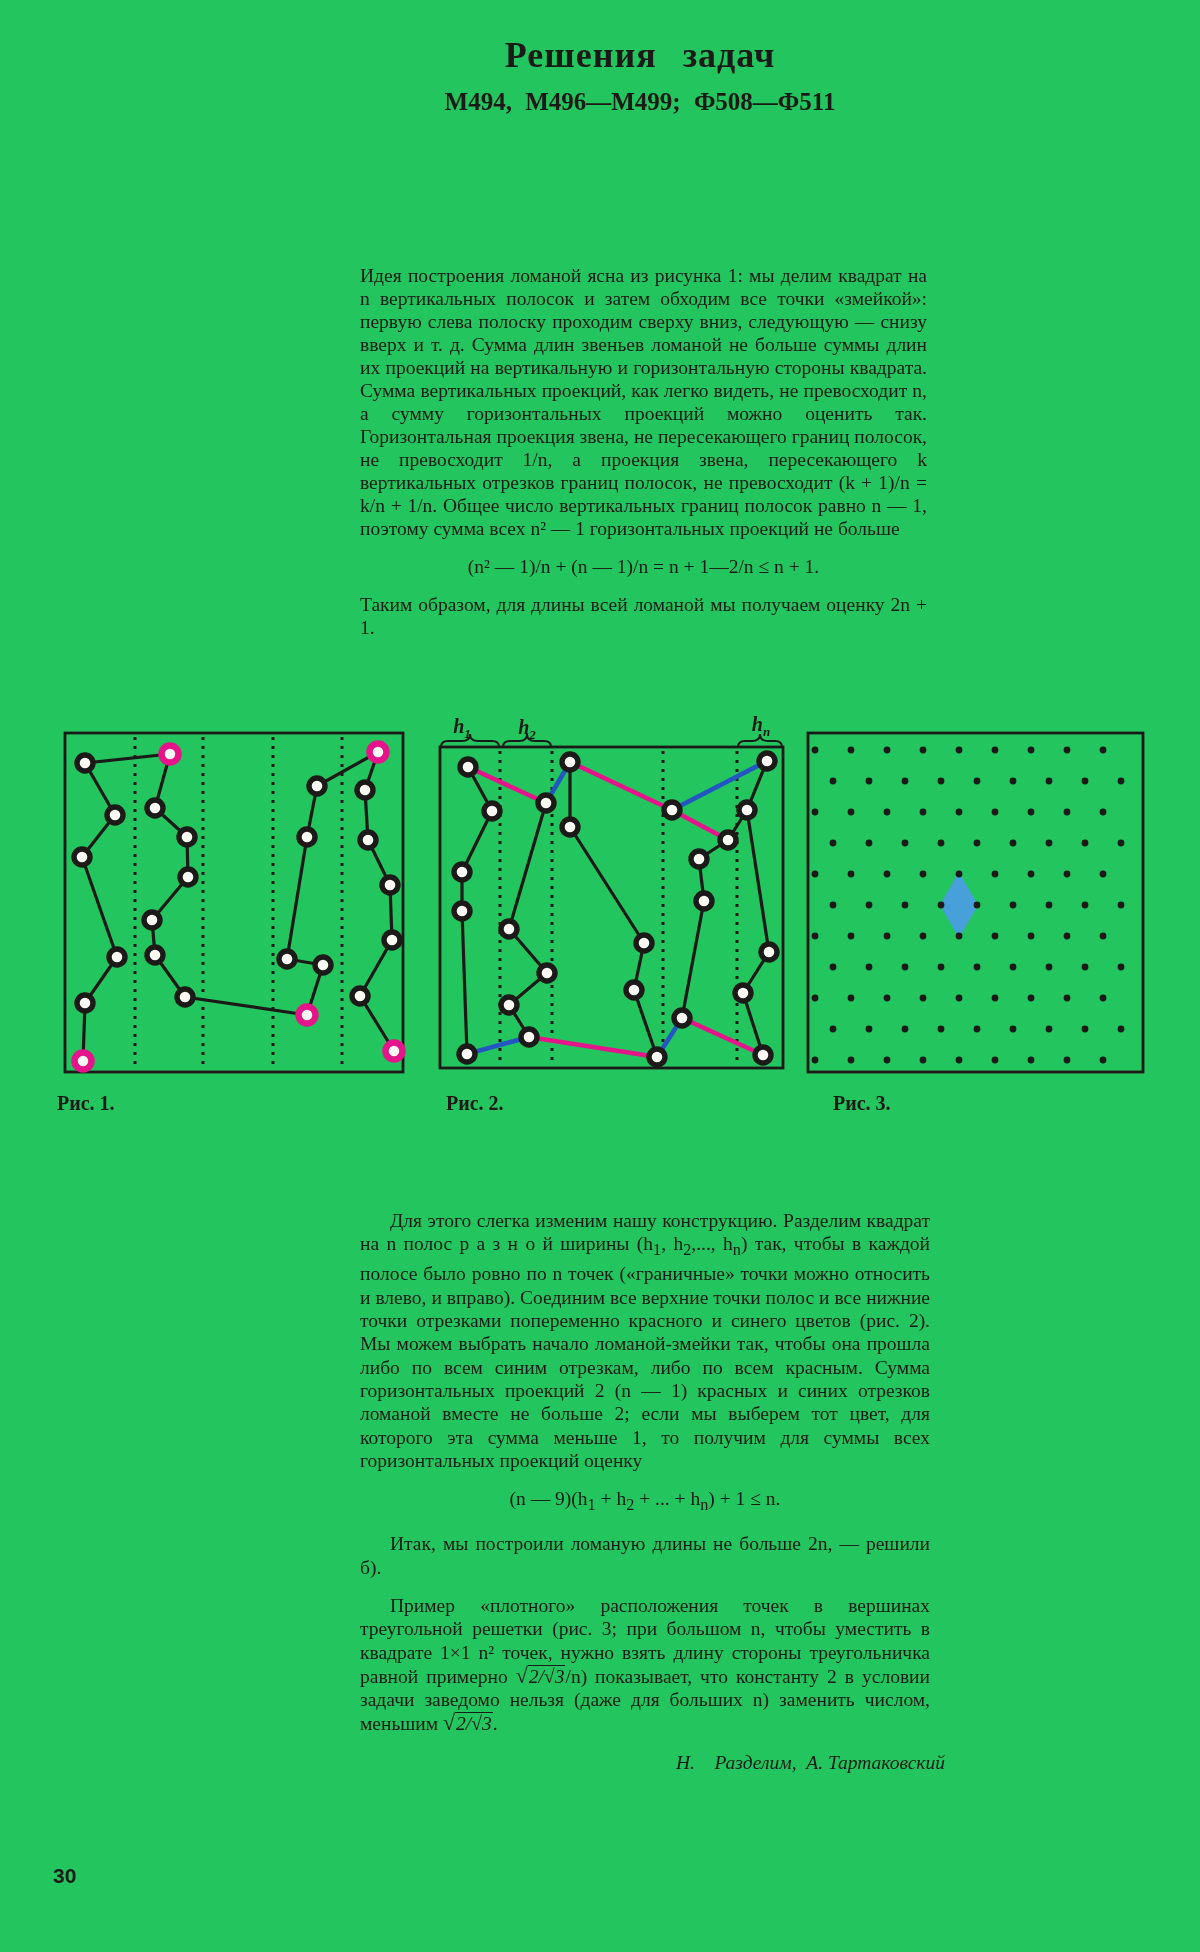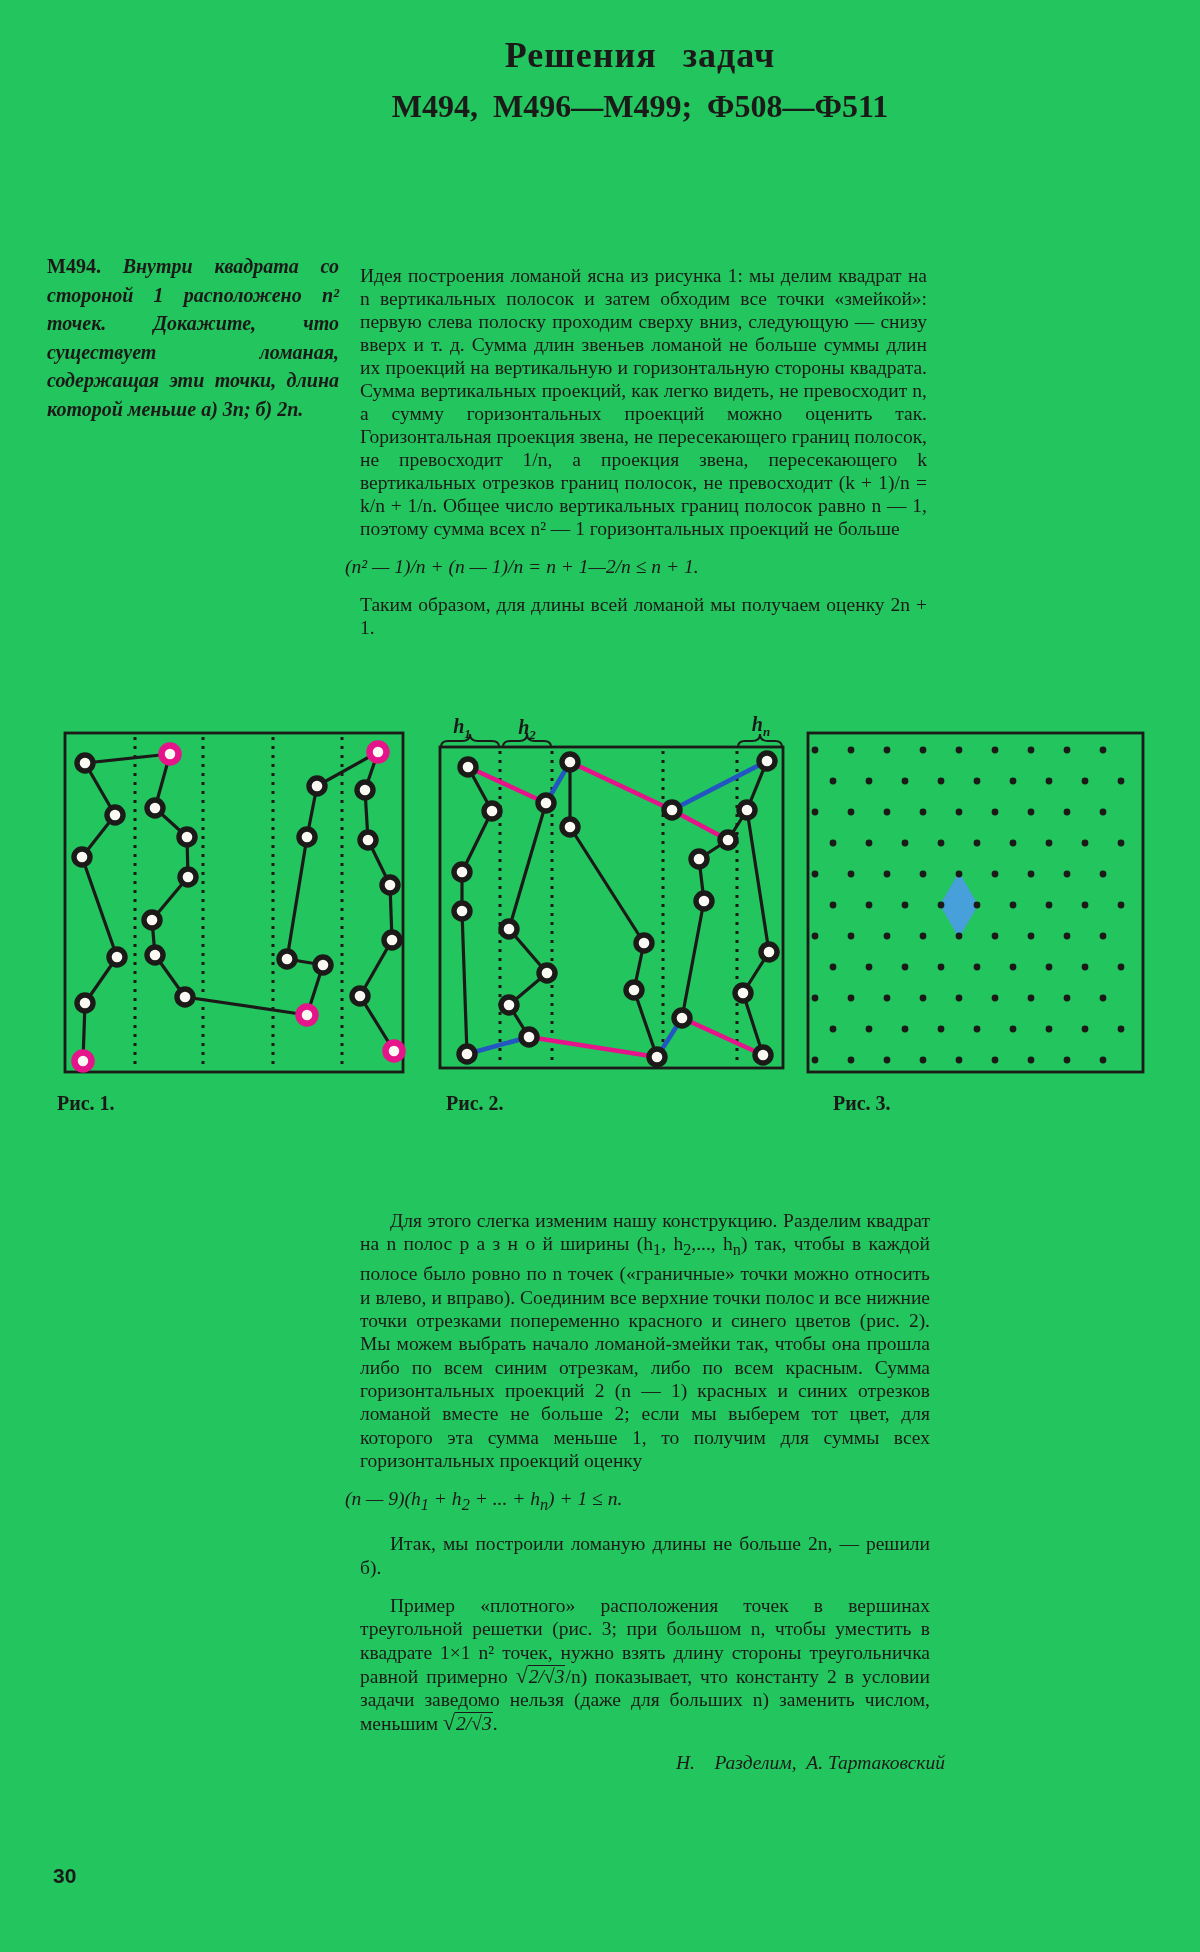--- a/index.html
+++ b/index.html
@@ -1,50 +1,49 @@
 <!DOCTYPE html>
 <html lang="ru"><head>
 <meta charset="utf-8">
 <style>
   html,body{margin:0;padding:0;background:#8a8a8a;}
   .page{position:relative;width:1200px;height:1952px;background:#22c55e;
         font-family:"Liberation Serif","DejaVu Serif",serif;color:#1c1a18;overflow:hidden;padding-left:9px;}
   .hdr{position:absolute;left:330px;top:34px;width:620px;text-align:center;}
   .hdr h1{margin:0;font-size:36px;font-weight:bold;word-spacing:16px;letter-spacing:1px;}
-  .hdr h2{margin:12px 0 0;font-size:32px;font-weight:bold;word-spacing:7px;}
+  .hdr h2{margin:12px 0 0;font-size:25px;font-weight:bold;word-spacing:7px;}
   .problem{position:absolute;left:47px;top:252px;width:292px;font-size:20px;line-height:28.5px;
            font-weight:bold;font-style:italic;text-align:justify;}
   .problem .pid{font-style:normal;}
   .col{font-size:19.5px;line-height:23px;text-align:justify;}
   .col p{margin:15px;}
   .col1{position:absolute;left:345px;top:249px;width:597px;}
   .col2{position:absolute;left:345px;top:1194px;width:600px;line-height:23.3px;}
   .col2 p{text-indent:30px;}
   .col2 p.noind{text-indent:0;}
-  .formula{font-style:italic;margin:8px 0;}
+  .formula{text-align:center;margin:8px 0;}
   .caption{position:absolute;top:1092px;font-weight:bold;font-size:20px;}
   .fig{position:absolute;}
   .figlabel{font:italic bold 20px "Liberation Serif","DejaVu Serif",serif;}
   .rad{font-size:22px;font-style:normal;}
   .vinc{border-top:1.7px solid #1c1a18;padding:0 1px;font-style:italic;}
   .sig{text-align:right;font-style:italic;white-space:pre;margin-top:5px;}
   .pageno{position:absolute;left:53px;top:1864px;font-family:"Liberation Sans","DejaVu Sans",sans-serif;
           font-weight:bold;font-size:21px;}
 </style>
 </head>
 <body>
 
 <div class="page">
 
   <header class="hdr">
     <h1>Решения задач</h1>
     <h2>М494, М496—М499; Ф508—Ф511</h2>
   </header>
 
-  <aside class="problem"><span class="pid">М494.</span><span> Внутри квадрата со стороной 1 расположено n² точек. Докажите, что существует ломаная, содержащая эти точки, длина которой меньше а) 3n; б) 2n.</span></aside>
 
   <section class="col col1">
     <p>Идея построения ломаной ясна из рисунка 1: мы делим квадрат на n вертикальных полосок и затем обходим все точки «змейкой»: первую слева полоску проходим сверху вниз, следующую — снизу вверх и т. д. Сумма длин звеньев ломаной не больше суммы длин их проекций на вертикальную и горизонтальную стороны квадрата. Сумма вертикальных проекций, как легко видеть, не превосходит n, а сумму горизонтальных проекций можно оценить так. Горизонтальная проекция звена, не пересекающего границ полосок, не превосходит 1/n, а проекция звена, пересекающего k вертикальных отрезков границ полосок, не превосходит (k + 1)/n = k/n + 1/n. Общее число вертикальных границ полосок равно n — 1, поэтому сумма всех n² — 1 горизонтальных проекций не больше</p>
     <div class="formula">(n² — 1)/n + (n — 1)/n = n + 1—2/n ≤ n + 1.</div>
     <p>Таким образом, для длины всей ломаной мы получаем оценку 2n + 1.</p>
   </section>
 
   <svg class="fig" style="left:60px;top:728px" width="350" height="350" viewBox="60 728 350 350">
       <rect x="65" y="733" width="338" height="339" fill="none" stroke="#1c1a18" stroke-width="2.8"></rect>
       <line x1="135" y1="737" x2="135" y2="1068" stroke="#1c1a18" stroke-width="3" stroke-dasharray="3 6"></line>

